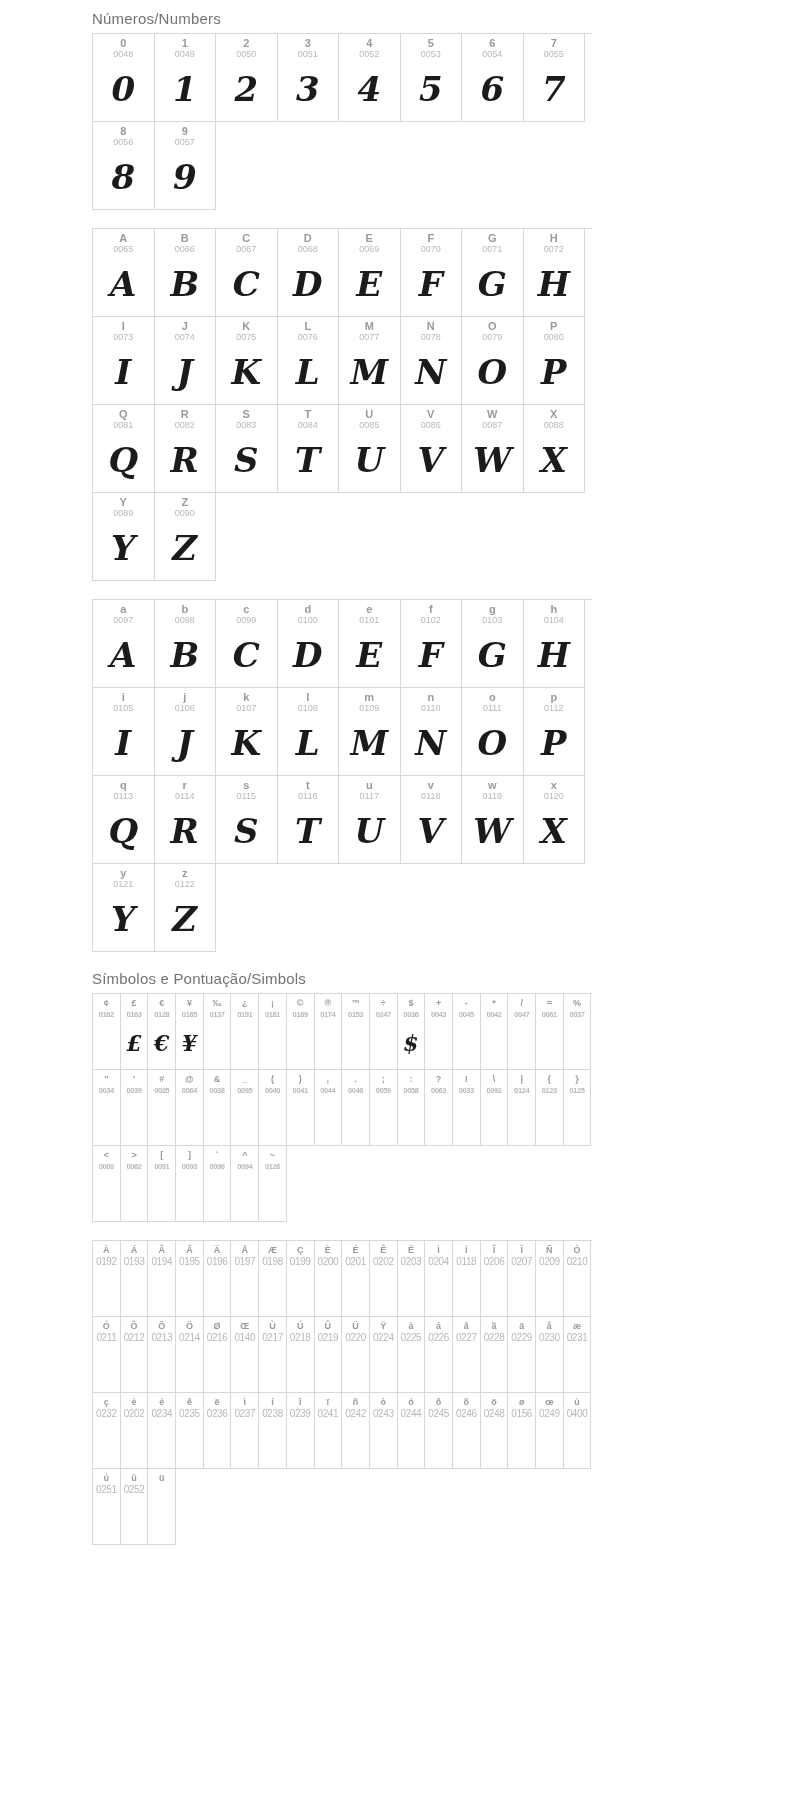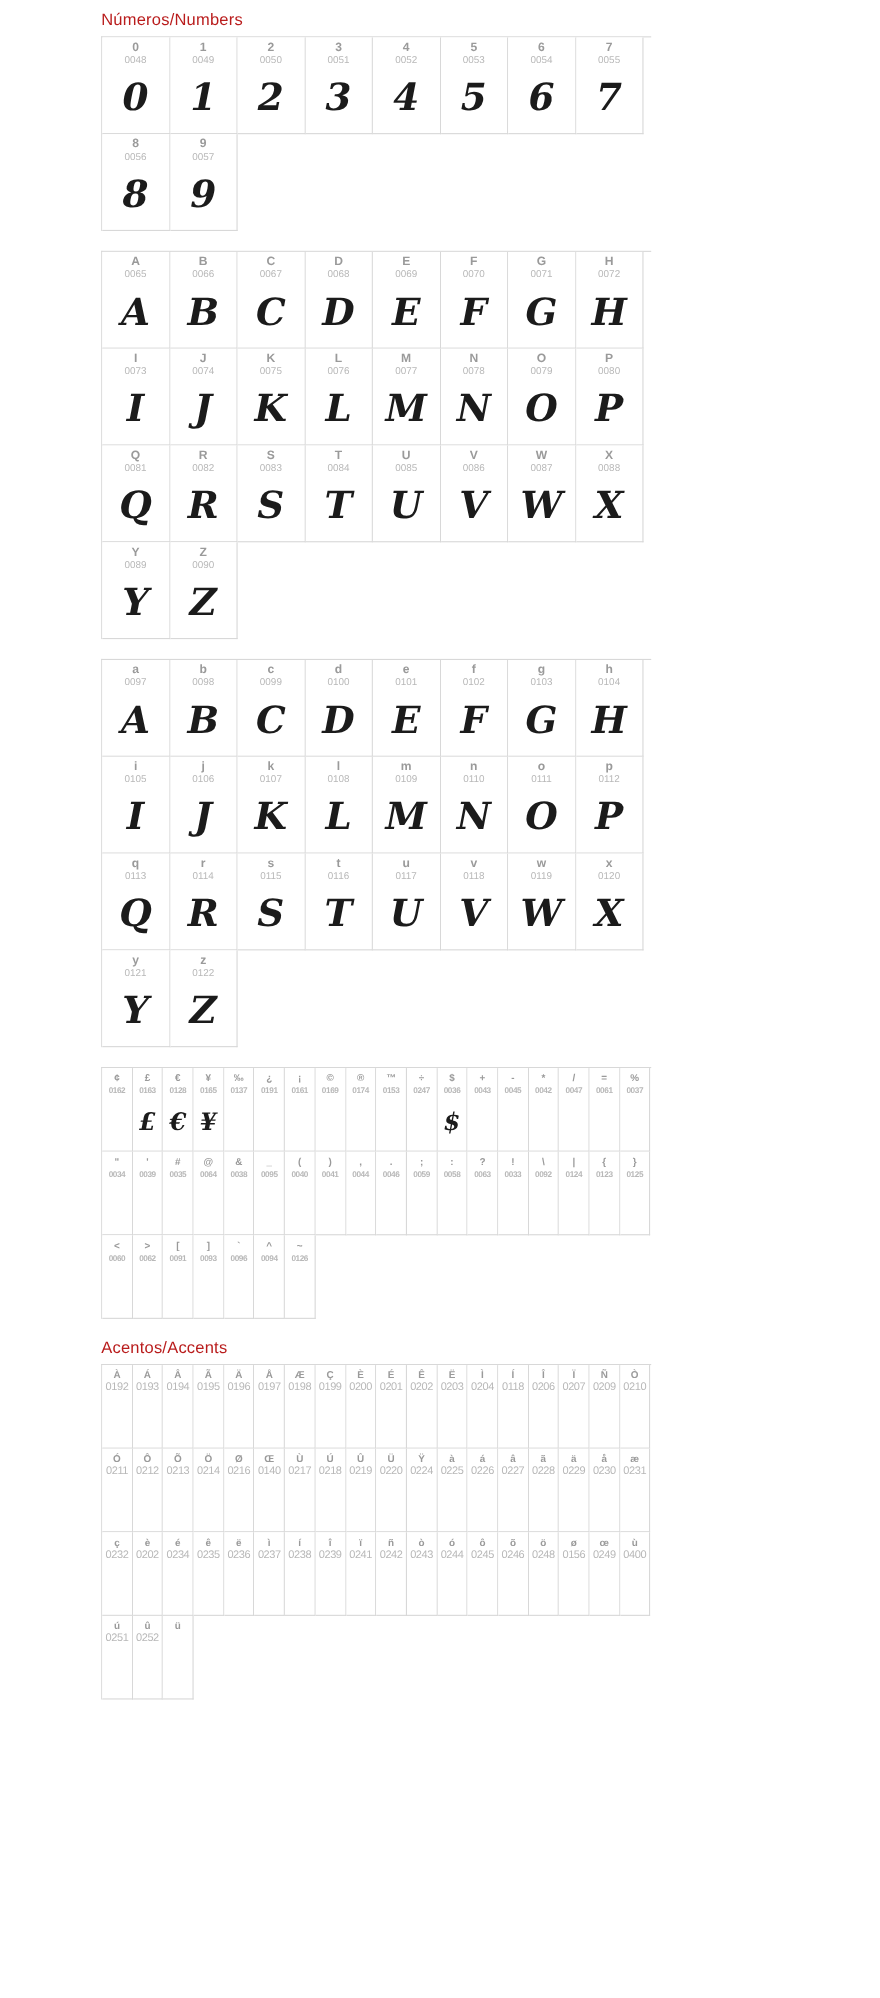--- a/index.html
+++ b/index.html
@@ -17,21 +17,21 @@
     box-sizing: border-box;
     padding: 0 0 20px 0;
   }
   .section {
     margin: 0 0 18px 0;
     padding-left: 92px;
   }
   .section-title {
     font-size: 15px;
     font-weight: normal;
-    color: #b91c1c;
+    color: #737373;
     margin: 10px 0 6px 0;
     letter-spacing: 0.2px;
   }
   .grid {
     display: flex;
     flex-wrap: wrap;
     border-left: 1px solid #d8d8d8;
     border-top: 1px solid #d8d8d8;
     width: 500px;
     box-sizing: border-box;
@@ -434,20 +434,21 @@
         </div>
         <div class="cell">
           <div class="char-label">z</div>
           <div class="code-label">0122</div>
           <div class="glyph dotted">Z</div>
         </div>
       </div>
   </div>
 
   <div class="section">
+    <div class="section-title">Símbolos e Pontuação/Simbols</div>
     <div class="grid symbols" id="grid-symbols">
         <div class="cell">
           <div class="char-label">¢</div>
           <div class="code-label">0162</div>
           <div class="glyph empty"></div>
         </div>
         <div class="cell">
           <div class="char-label">£</div>
           <div class="code-label">0163</div>
           <div class="glyph dotted">£</div>
@@ -654,21 +655,20 @@
         </div>
         <div class="cell">
           <div class="char-label">~</div>
           <div class="code-label">0126</div>
           <div class="glyph empty"></div>
         </div>
       </div>
   </div>
 
   <div class="section">
-    <div class="section-title">Acentos/Accents</div>
     <div class="grid accents" id="grid-accents">
         <div class="cell">
           <div class="char-label">À</div>
           <div class="code-label">0192</div>
           <div class="glyph empty"></div>
         </div>
         <div class="cell">
           <div class="char-label">Á</div>
           <div class="code-label">0193</div>
           <div class="glyph empty"></div>

